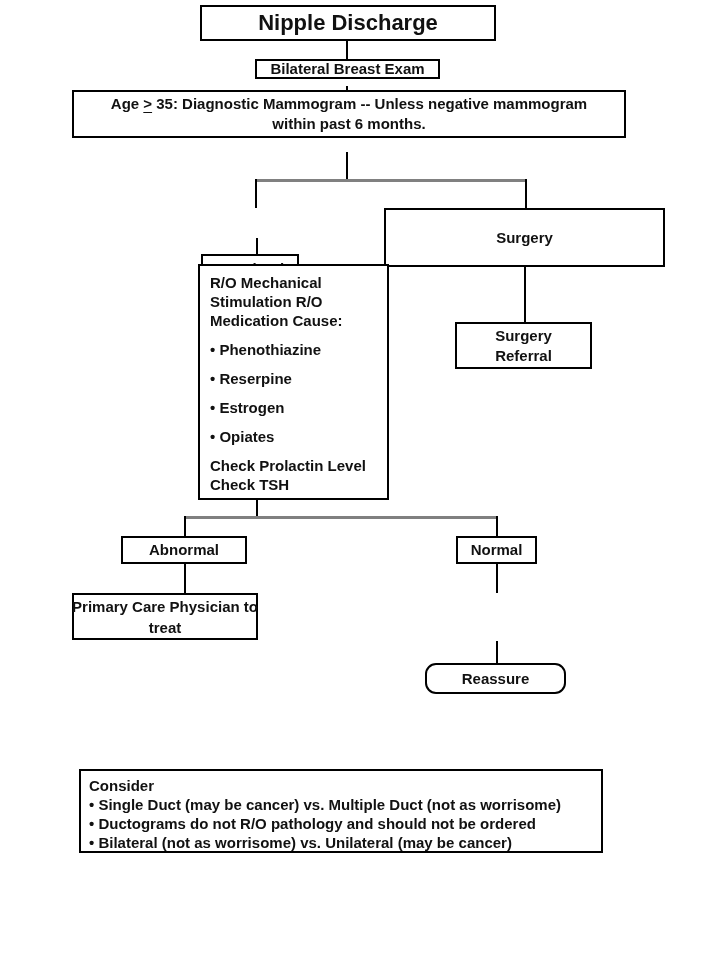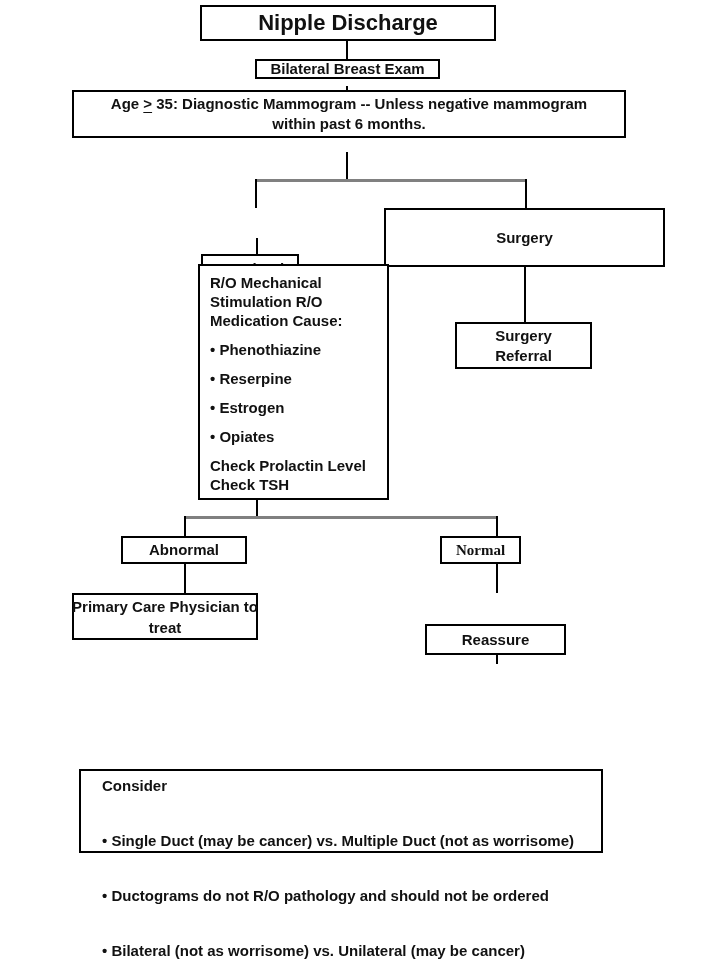--- a/index.html
+++ b/index.html
@@ -35,27 +35,27 @@
   .age         { left: 72px;  top: 90px; width: 554px; height: 48px; }
   .age .gte    { text-decoration: underline; text-underline-offset: 3px; }
   .nonbloody   { left: 201px; top: 208px; width: 98px; height: 30px; margin-top: 46px; }
   .bloody      { left: 384px; top: 208px; width: 281px; height: 59px; justify-content: space-evenly; }
   .workup      { left: 162px; top: 264px; width: 191px; height: 236px;
                  align-items: flex-start; justify-content: flex-start;
                  text-align: left; padding: 7px 4px 0 10px; line-height: 19px; margin-left: 36px; }
   .workup .gap { margin-top: 10px; }
   .surgery     { left: 455px; top: 322px; width: 137px; height: 47px; }
   .abnormal    { left: 121px; top: 536px; width: 126px; height: 28px; }
-  .normal      { left: 440px; top: 536px; width: 81px;  height: 28px; font-family: Liberation Serif, serif; }
+  .normal      { left: 456px; top: 536px; width: 81px;  height: 28px; }
   .primary     { left: 72px;  top: 593px; width: 186px; height: 47px; line-height: 21px; }
   .recheck     { left: 368px; top: 593px; width: 250px; height: 48px; line-height: 21px; }
-  .reassure    { left: 425px; top: 624px; width: 141px; height: 31px; }
+  .reassure    { left: 425px; top: 663px; width: 141px; height: 31px; border-radius: 11px; }
   .consider    { left: 79px;  top: 769px; width: 524px; height: 84px;
                  align-items: flex-start; justify-content: flex-start;
-                 text-align: left; padding: 5px 4px 0 21px; line-height: 19px; gap: 36px; }
+                 text-align: left; padding: 5px 4px 0 8px; line-height: 19px; }
 
   .v-title-bilateral   { left: 346px; top: 39px;  height: 20px; }
   .v-bilateral-age     { left: 346px; top: 86px;  height: 18px; }
   .v-age-junction1     { left: 346px; top: 152px; height: 29px; }
   .h-junction1         { left: 255px; top: 179px; width: 272px; }
   .v-junction1-nonbloody { left: 255px; top: 179px; height: 29px; }
   .v-junction1-bloody  { left: 525px; top: 179px; height: 29px; }
   .v-nonbloody-workup  { left: 256px; top: 238px; height: 26px; }
   .v-bloody-surgery    { left: 524px; top: 267px; height: 55px; }
   .v-workup-junction2  { left: 256px; top: 500px; height: 18px; }

